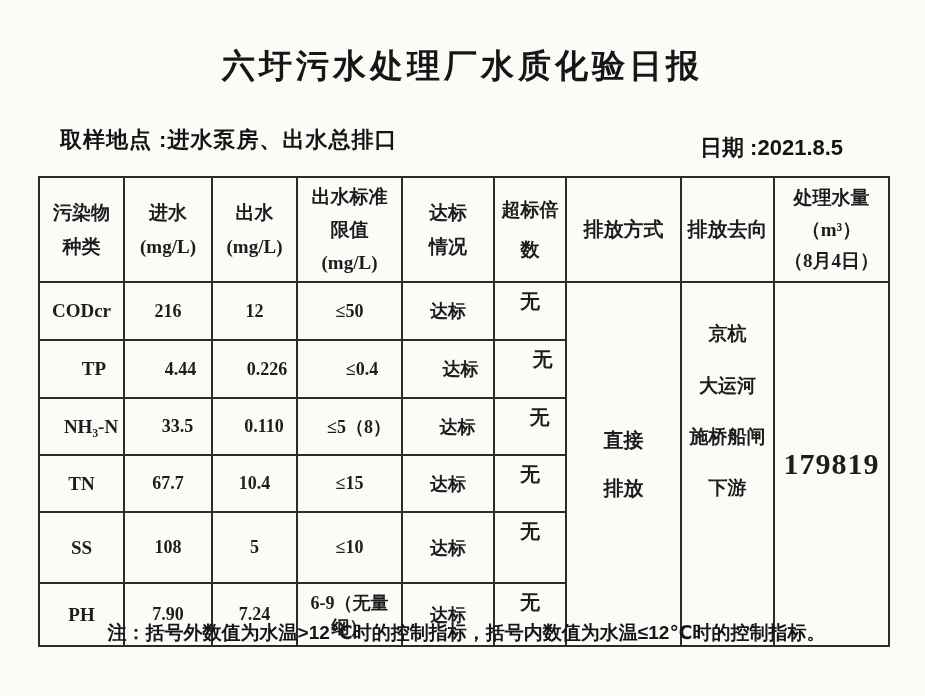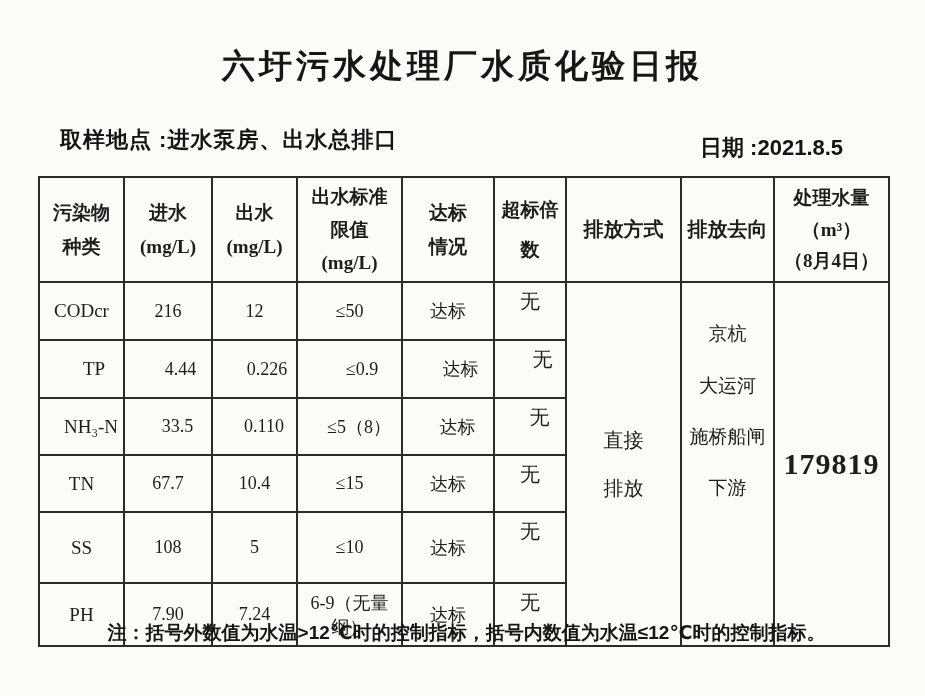--- a/index.html
+++ b/index.html
@@ -55,21 +55,21 @@
     width: 850px;
     border-collapse: collapse;
     table-layout: fixed;
   }
   .report th, .report td {
     border: 2px solid #2b2b2b;
     padding: 0;
     text-align: center;
     vertical-align: middle;
     white-space: pre-line;
-    font-weight: 400;
+    font-weight: 700;
     color: #1d1d1d;
     overflow: hidden;
   }
   .report th {
     height: 103px;
     font-size: 19px;
     line-height: 1.75;
     font-weight: 700;
   }
   .report th.h-volume { line-height: 1.65; font-size: 19px; }
@@ -172,21 +172,21 @@
 大运河
 施桥船闸
 下游</td>
         <td class="volume" rowspan="6">179819</td>
       </tr>
 
       <tr class="r1">
         <td class="pollutant">TP</td>
         <td>4.44</td>
         <td>0.226</td>
-        <td class="limit">≤0.9</td>
+        <td class="limit">≤0.4</td>
         <td>达标</td>
         <td class="exceed">无</td>
       </tr>
 
       <tr class="r2">
         <td class="pollutant">NH₃-N</td>
         <td>33.5</td>
         <td>0.110</td>
         <td class="limit">≤5（8）</td>
         <td>达标</td>

